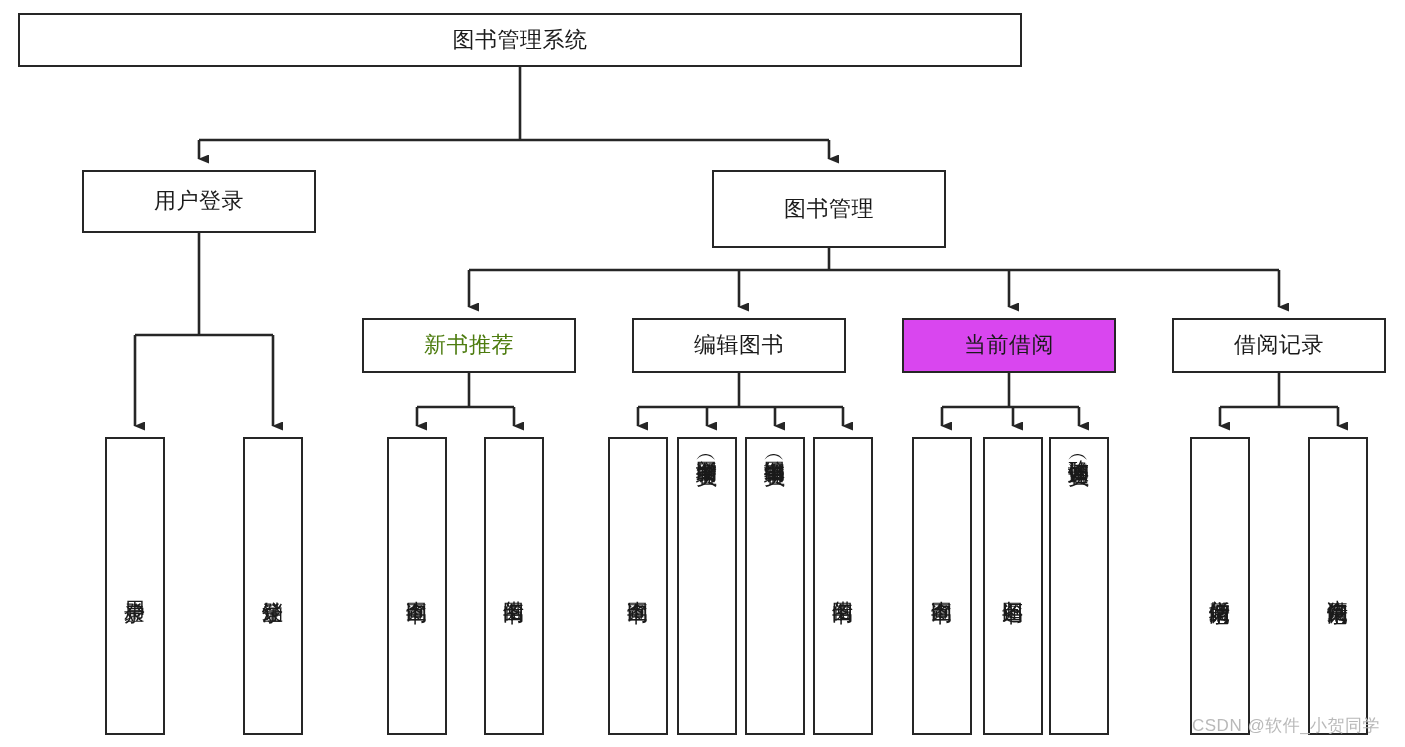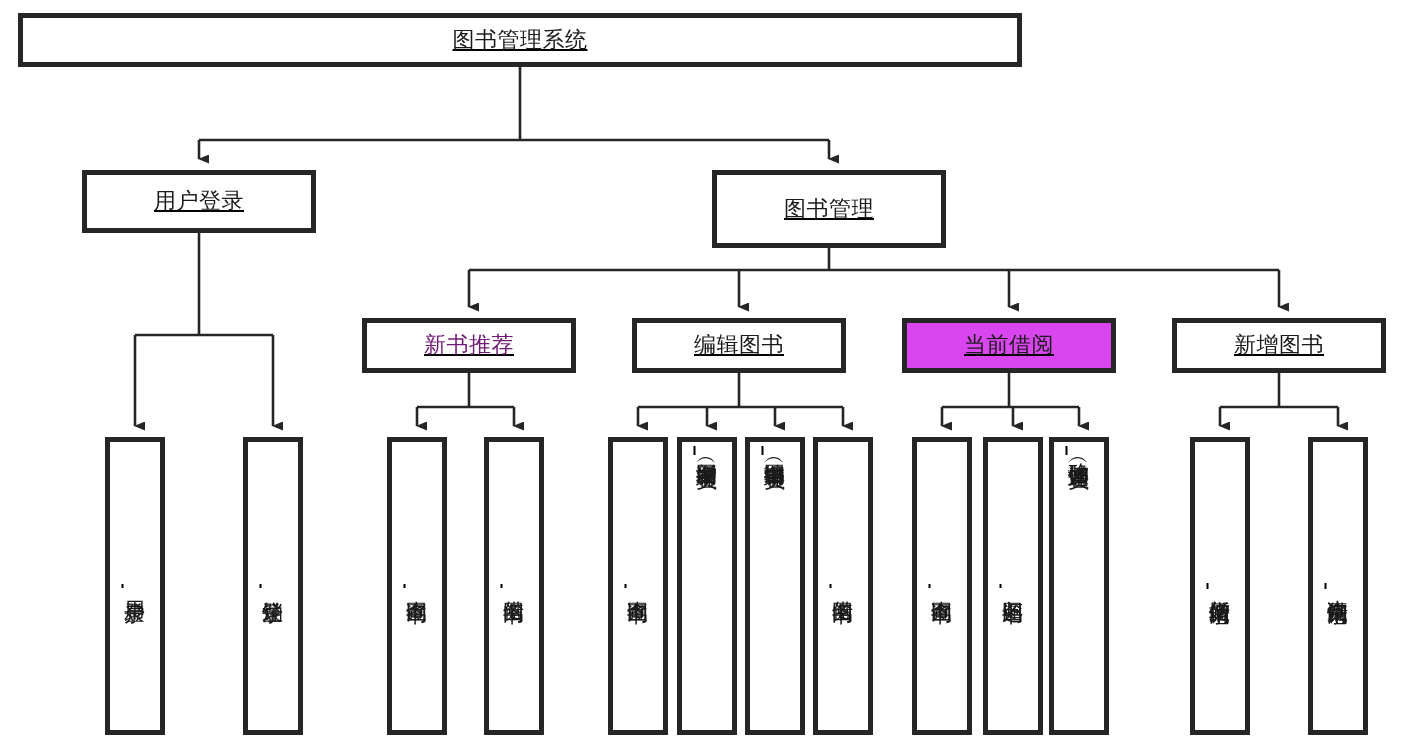--- a/index.html
+++ b/index.html
@@ -23,26 +23,25 @@
     position: absolute;
     left: 0;
     top: 0;
     width: 1405px;
     height: 747px;
   }
   .node {
     position: absolute;
     box-sizing: border-box;
     background: #ffffff;
-    border: 5px solid #701a75;
+    border: 2px solid #701a75;
     display: flex;
     align-items: center;
     justify-content: center;
     overflow: hidden;
-    text-decoration: underline;
   }
   .node .label {
     color: #1a1a1a;
     text-align: center;
     line-height: 1.12;
     white-space: pre;
   }
   .node.horizontal .label {
     font-size: 22px;
     letter-spacing: 0.5px;
@@ -123,30 +122,30 @@
       <div class="node horizontal" style="left: 18px; top: 13px; width: 1004px; height: 54px; border-color: rgb(38, 38, 38); background: rgb(255, 255, 255);">
         <span class="label" style="color: rgb(26, 26, 26);">图书管理系统</span>
       </div>
       <div class="node horizontal" style="left: 82px; top: 170px; width: 234px; height: 63px; border-color: rgb(38, 38, 38); background: rgb(255, 255, 255);">
         <span class="label" style="color: rgb(26, 26, 26);">用户登录</span>
       </div>
       <div class="node horizontal" style="left: 712px; top: 170px; width: 234px; height: 78px; border-color: rgb(38, 38, 38); background: rgb(255, 255, 255);">
         <span class="label" style="color: rgb(26, 26, 26);">图书管理</span>
       </div>
       <div class="node horizontal" style="left: 362px; top: 318px; width: 214px; height: 55px; border-color: rgb(38, 38, 38); background: rgb(255, 255, 255);">
-        <span class="label" style="color: #701a75;">新书推荐</span>
+        <span class="label" style="color: #4d7c0f;">新书推荐</span>
       </div>
       <div class="node horizontal" style="left: 632px; top: 318px; width: 214px; height: 55px; border-color: rgb(38, 38, 38); background: rgb(255, 255, 255);">
         <span class="label" style="color: rgb(26, 26, 26);">编辑图书</span>
       </div>
       <div class="node horizontal" style="left: 902px; top: 318px; width: 214px; height: 55px; border-color: rgb(38, 38, 38); background: #d946ef;">
         <span class="label" style="color: rgb(26, 26, 26);">当前借阅</span>
       </div>
       <div class="node horizontal" style="left: 1172px; top: 318px; width: 214px; height: 55px; border-color: rgb(38, 38, 38); background: rgb(255, 255, 255);">
-        <span class="label" style="color: rgb(26, 26, 26);">新增图书</span>
+        <span class="label" style="color: rgb(26, 26, 26);">借阅记录</span>
       </div>
       <div class="node vertical centered" style="left: 105px; top: 437px; width: 60px; height: 298px; border-color: rgb(38, 38, 38); background: rgb(255, 255, 255);">
         <span class="label" style="color: rgb(26, 26, 26);">用户登录</span>
       </div>
       <div class="node vertical centered" style="left: 243px; top: 437px; width: 60px; height: 298px; border-color: rgb(38, 38, 38); background: rgb(255, 255, 255);">
         <span class="label" style="color: rgb(26, 26, 26);">注销登录</span>
       </div>
       <div class="node vertical centered" style="left: 387px; top: 437px; width: 60px; height: 298px; border-color: rgb(38, 38, 38); background: rgb(255, 255, 255);">
         <span class="label" style="color: rgb(26, 26, 26);">查询图书</span>
       </div>
@@ -175,13 +174,14 @@
         <span class="label" style="color: rgb(26, 26, 26);">确认归还（管理员）</span>
       </div>
       <div class="node vertical centered" style="left: 1190px; top: 437px; width: 60px; height: 298px; border-color: rgb(38, 38, 38); background: rgb(255, 255, 255);">
         <span class="label" style="color: rgb(26, 26, 26);">新增借阅记录</span>
       </div>
       <div class="node vertical centered" style="left: 1308px; top: 437px; width: 60px; height: 298px; border-color: rgb(38, 38, 38); background: rgb(255, 255, 255);">
         <span class="label" style="color: rgb(26, 26, 26);">查询借阅记录</span>
       </div>
     </div>
 
+  <div class="watermark" style="left: 1192px; top: 714px;">CSDN @软件_小贺同学</div>
 </div>
 
 </body></html>

